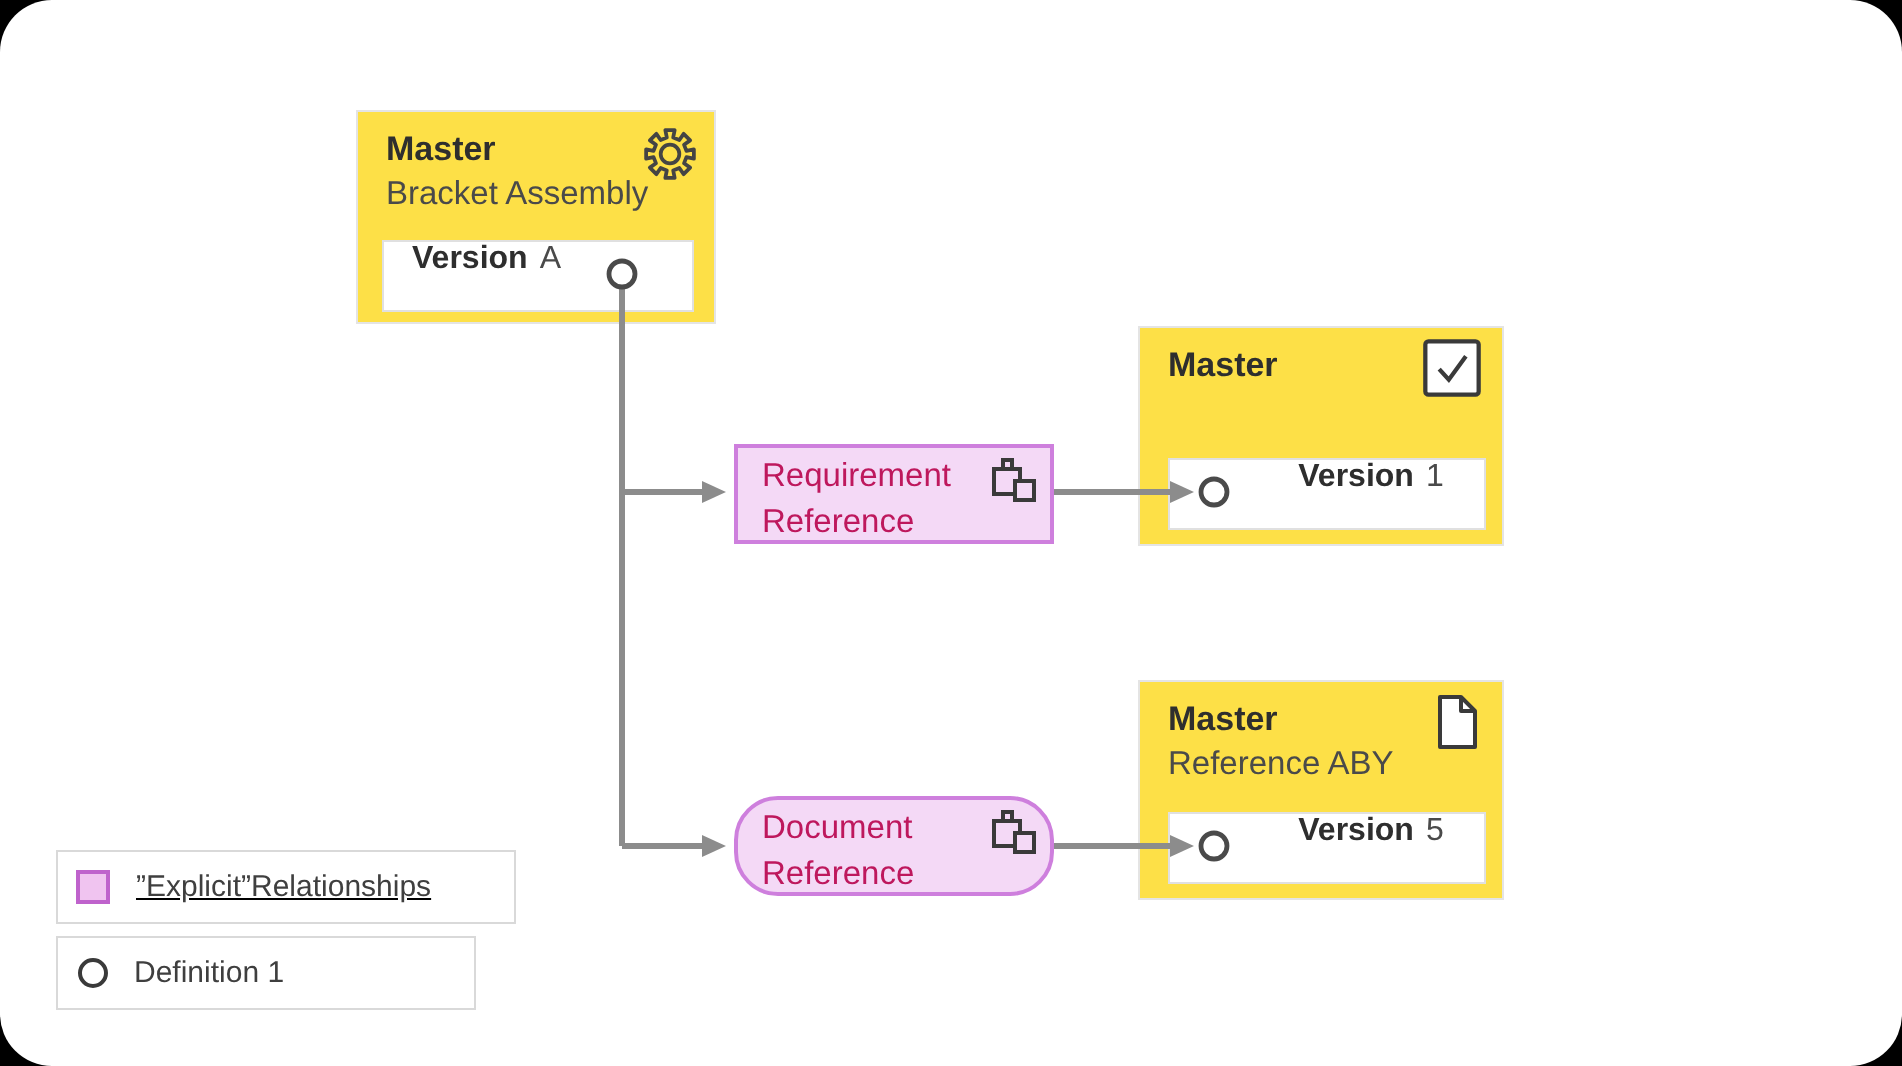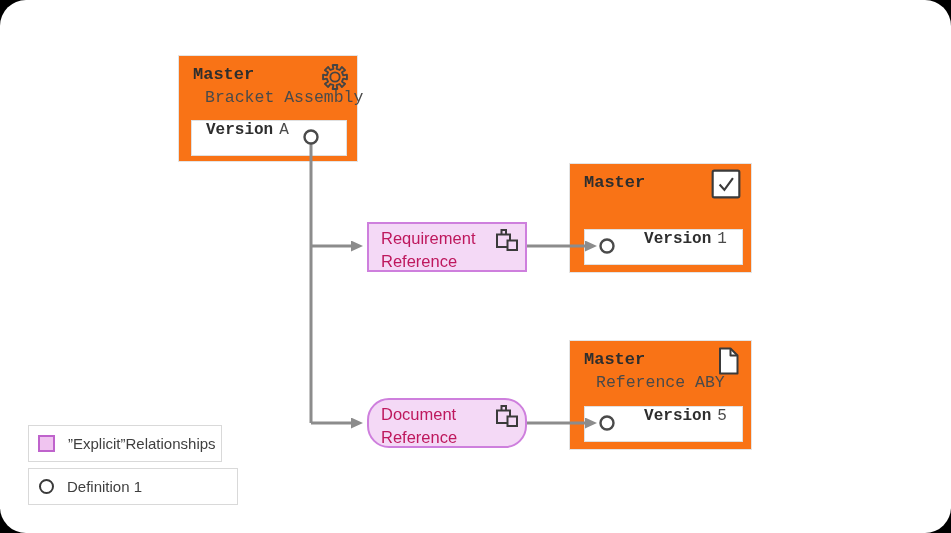--- a/index.html
+++ b/index.html
@@ -1,22 +1,22 @@
 <!DOCTYPE html>
 <html><head>
 <meta charset="utf-8">
 <style>
   html,body{margin:0;padding:0;background:#000;}
   body{font-family:"Liberation Sans","DejaVu Sans",sans-serif;}
   .canvas{position:relative;width:951px;height:533px;background:#fff;border-radius:26px;overflow:hidden;}
 
   
-  .node{position:absolute;box-sizing:border-box;background:#f97316;border:1.5px solid #e4e4e4;font-family:Liberation Mono, monospace;}
+  .node{position:absolute;box-sizing:border-box;background:#fde047;border:1.5px solid #e4e4e4;}
   .node .title{position:absolute;left:14px;top:9px;font-size:17px;font-weight:700;color:#2e2e2e;}
-  .node .subtitle{position:absolute;left:26px;top:32px;font-size:16.5px;color:#4a4a4a;white-space:nowrap;}
+  .node .subtitle{position:absolute;left:14px;top:32px;font-size:16.5px;color:#4a4a4a;white-space:nowrap;}
   .node .node-icon{position:absolute;}
 
   .version-box{position:absolute;box-sizing:border-box;background:#fff;border:1.5px solid #e0e0e0;display:flex;}
   .version-label{font-size:16px;font-weight:700;color:#2e2e2e;}
   .version-value{font-size:16px;color:#4a4a4a;margin-left:6px;}
 
   
   .rel{position:absolute;box-sizing:border-box;background:#f4d9f6;border:2px solid #ce7fdd;}
   .rel .rel-text{position:absolute;left:12px;top:3px;font-size:16.5px;color:#be185d;line-height:23px;}
   .rel .rel-icon{position:absolute;right:5px;top:4px;}
@@ -99,21 +99,21 @@
         <path d="M5 2.5 H15.5 L22.5 9.5 V27.5 H5 Z" fill="#fff" stroke="#3a3a3a" stroke-width="2" stroke-linejoin="round"></path>
         <path d="M15.5 2.5 V9.5 H22.5" fill="none" stroke="#3a3a3a" stroke-width="2" stroke-linejoin="round"></path>
       </svg>
     </span>
     <div class="version-box" style="left:14px;top:65px;width:159px;height:36px;padding-left:44px;justify-content:center;">
       <span class="version-label">Version</span>
       <span class="version-value">5</span>
     </div>
   </div>
 
-  <div class="legend-row" style="left:28px;top:425px;width:194px;height:37px;">
+  <div class="legend-row" style="left:28px;top:425px;width:230px;height:37px;text-decoration:underline;">
     <span class="legend-swatch"></span>
     <span class="legend-label">”Explicit”Relationships</span>
   </div>
   <div class="legend-row" style="left:28px;top:468px;width:210px;height:37px;">
     <span class="legend-circle"></span>
     <span class="legend-label">Definition 1</span>
   </div>
 
   <svg class="connectors" width="951" height="533">
     <defs>

